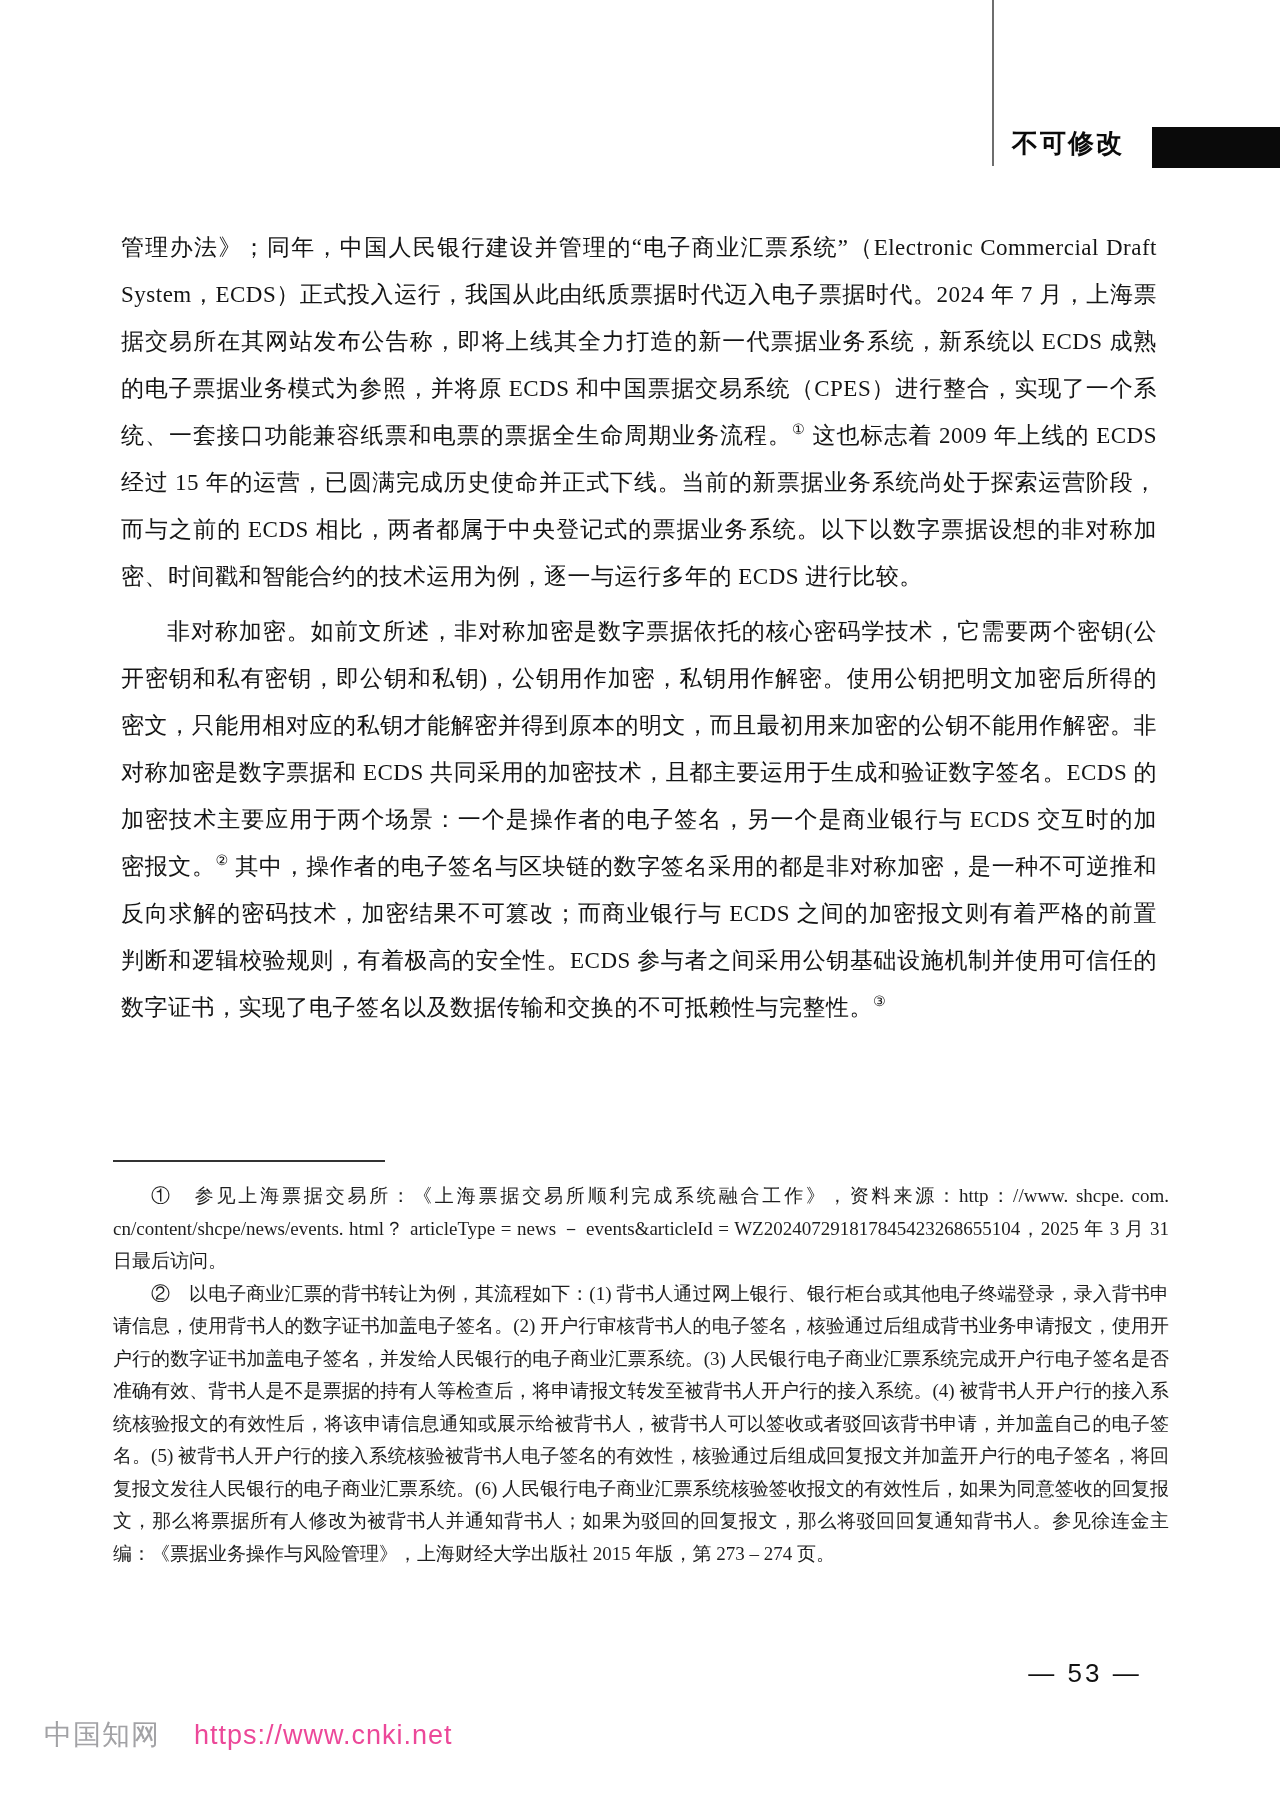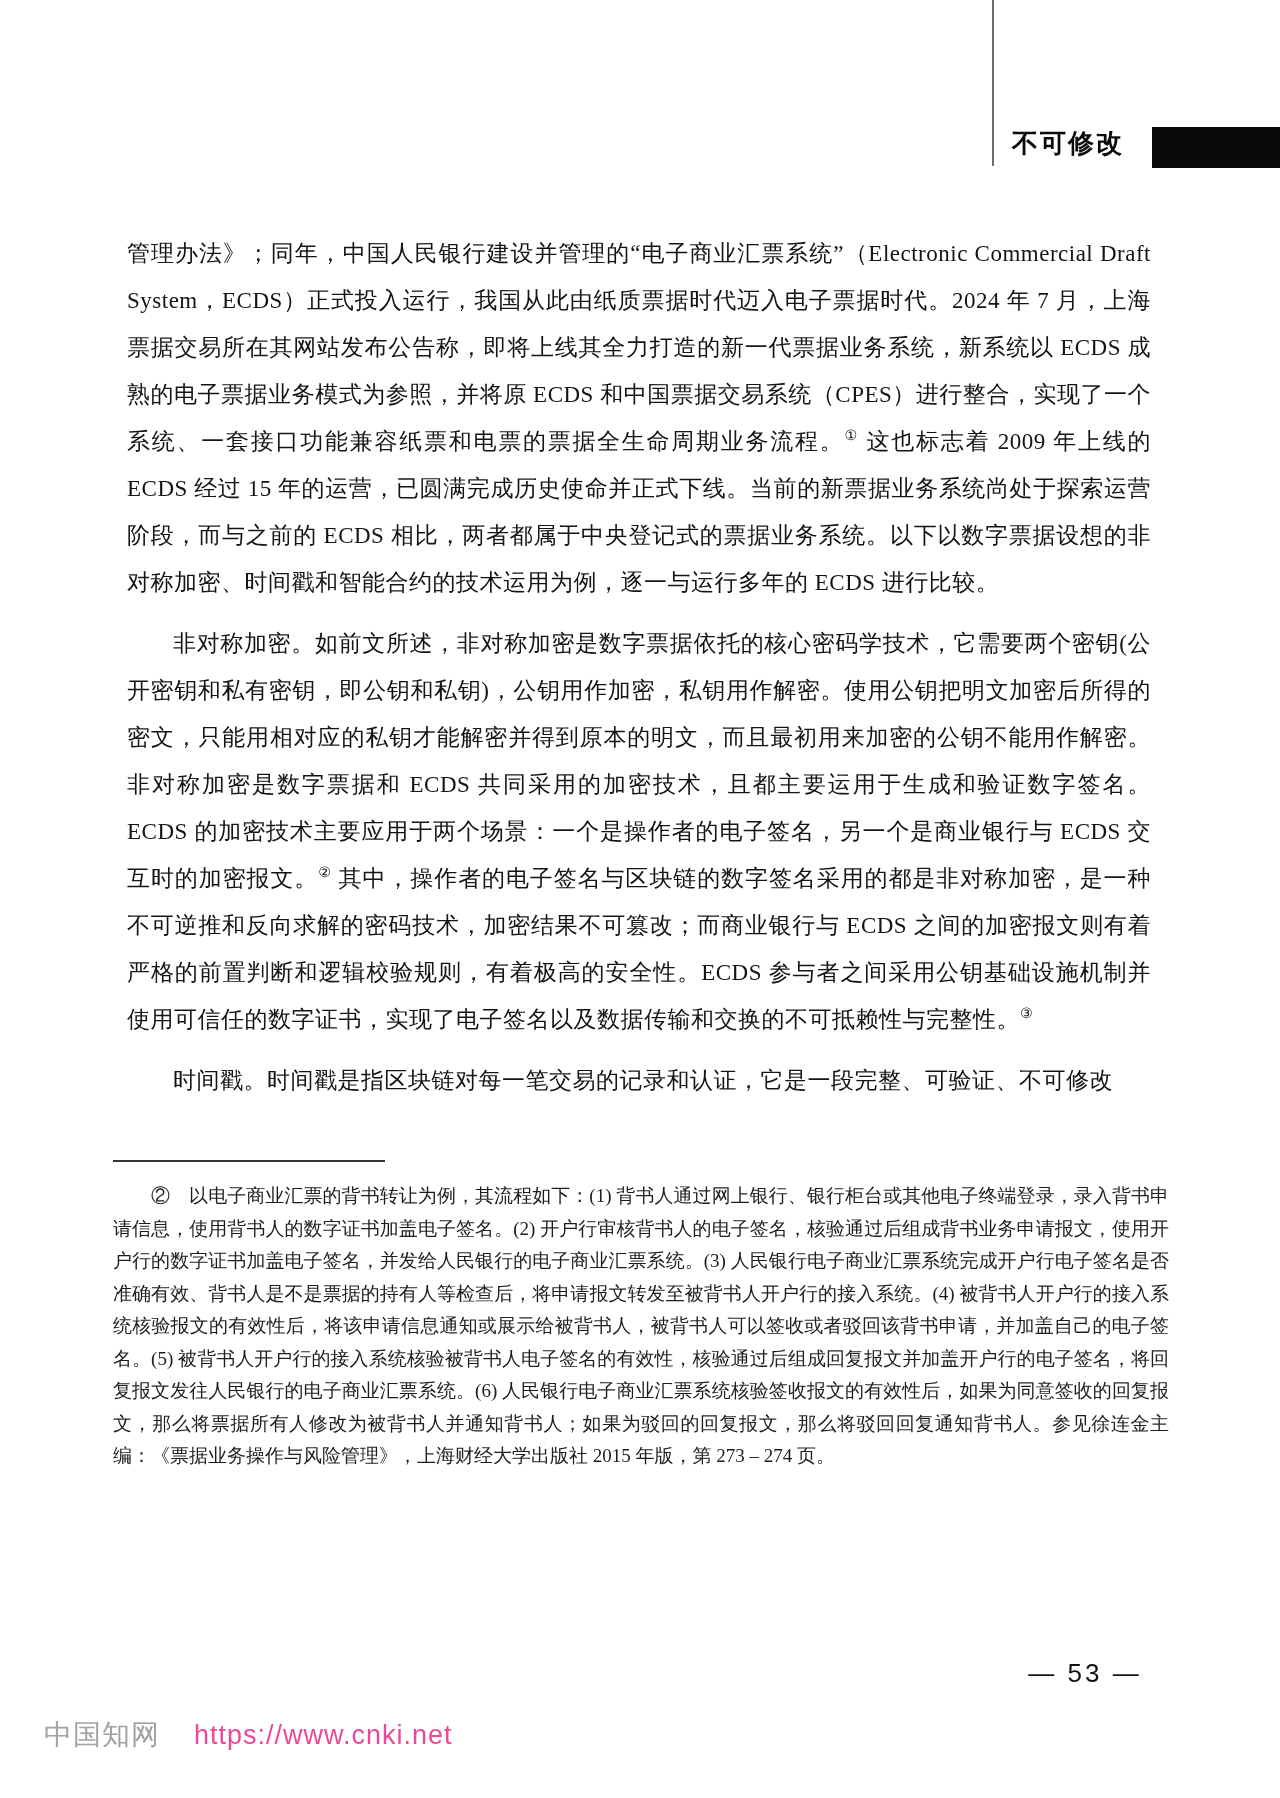--- a/index.html
+++ b/index.html
@@ -29,21 +29,21 @@
     width: 128px; height: 41px; background: #0a0a0a;
   }
 
   
   .body-text {
     position: absolute; left: 113px; top: 216px; width: 1052px;
     font-size: 23px; line-height: 47px;
     text-align: justify; text-justify: inter-ideograph;
     letter-spacing: 0.5px; color: #141414;
   }
-  .body-text p { margin: 14px; }
+  .body-text p { margin: 8px; }
   .body-text p.indent { text-indent: 2em; }
   sup.fnref { font-size: 0.62em; vertical-align: super; line-height: 0; }
 
   
   .fn-rule {
     position: absolute; left: 113px; top: 1160px;
     width: 272px; height: 0; border-top: 2px solid #333333;
   }
   .footnotes {
     position: absolute; left: 113px; top: 1180px; width: 1056px;
@@ -74,25 +74,25 @@
 
 <div class="page">
 
   <div class="header-vrule"></div>
   <div class="header-title">不可修改</div>
   <div class="header-bar"></div>
 
   <div class="body-text">
     <p>管理办法》；同年，中国人民银行建设并管理的“电子商业汇票系统”（Electronic Commercial Draft System，ECDS）正式投入运行，我国从此由纸质票据时代迈入电子票据时代。2024 年 7 月，上海票据交易所在其网站发布公告称，即将上线其全力打造的新一代票据业务系统，新系统以 ECDS 成熟的电子票据业务模式为参照，并将原 ECDS 和中国票据交易系统（CPES）进行整合，实现了一个系统、一套接口功能兼容纸票和电票的票据全生命周期业务流程。<sup class="fnref">①</sup> 这也标志着 2009 年上线的 ECDS 经过 15 年的运营，已圆满完成历史使命并正式下线。当前的新票据业务系统尚处于探索运营阶段，而与之前的 ECDS 相比，两者都属于中央登记式的票据业务系统。以下以数字票据设想的非对称加密、时间戳和智能合约的技术运用为例，逐一与运行多年的 ECDS 进行比较。</p>
     <p class="indent">非对称加密。如前文所述，非对称加密是数字票据依托的核心密码学技术，它需要两个密钥(公开密钥和私有密钥，即公钥和私钥)，公钥用作加密，私钥用作解密。使用公钥把明文加密后所得的密文，只能用相对应的私钥才能解密并得到原本的明文，而且最初用来加密的公钥不能用作解密。非对称加密是数字票据和 ECDS 共同采用的加密技术，且都主要运用于生成和验证数字签名。ECDS 的加密技术主要应用于两个场景：一个是操作者的电子签名，另一个是商业银行与 ECDS 交互时的加密报文。<sup class="fnref">②</sup> 其中，操作者的电子签名与区块链的数字签名采用的都是非对称加密，是一种不可逆推和反向求解的密码技术，加密结果不可篡改；而商业银行与 ECDS 之间的加密报文则有着严格的前置判断和逻辑校验规则，有着极高的安全性。ECDS 参与者之间采用公钥基础设施机制并使用可信任的数字证书，实现了电子签名以及数据传输和交换的不可抵赖性与完整性。<sup class="fnref">③</sup></p>
-    <p class="indent">时间戳。时间戳是指区块链对每一笔交易的记录和认证，它是一段完整、可验证、不可修改</p>
   </div>
 
   <div class="fn-rule"></div>
   <div class="footnotes">
+    <p>①　参见上海票据交易所：《上海票据交易所顺利完成系统融合工作》，资料来源：http：//www. shcpe. com. cn/content/shcpe/news/events. html？ articleType = news － events&amp;articleId = WZ202407291817845423268655104，2025 年 3 月 31 日最后访问。</p>
     <p>②　以电子商业汇票的背书转让为例，其流程如下：(1) 背书人通过网上银行、银行柜台或其他电子终端登录，录入背书申请信息，使用背书人的数字证书加盖电子签名。(2) 开户行审核背书人的电子签名，核验通过后组成背书业务申请报文，使用开户行的数字证书加盖电子签名，并发给人民银行的电子商业汇票系统。(3) 人民银行电子商业汇票系统完成开户行电子签名是否准确有效、背书人是不是票据的持有人等检查后，将申请报文转发至被背书人开户行的接入系统。(4) 被背书人开户行的接入系统核验报文的有效性后，将该申请信息通知或展示给被背书人，被背书人可以签收或者驳回该背书申请，并加盖自己的电子签名。(5) 被背书人开户行的接入系统核验被背书人电子签名的有效性，核验通过后组成回复报文并加盖开户行的电子签名，将回复报文发往人民银行的电子商业汇票系统。(6) 人民银行电子商业汇票系统核验签收报文的有效性后，如果为同意签收的回复报文，那么将票据所有人修改为被背书人并通知背书人；如果为驳回的回复报文，那么将驳回回复通知背书人。参见徐连金主编：《票据业务操作与风险管理》，上海财经大学出版社 2015 年版，第 273 – 274 页。</p>
   </div>
 
   <div class="page-number">— 53 —</div>
 
   <div class="footer">
     <span class="brand">中国知网</span>
     <span class="url">https://www.cnki.net</span>
   </div>
 

